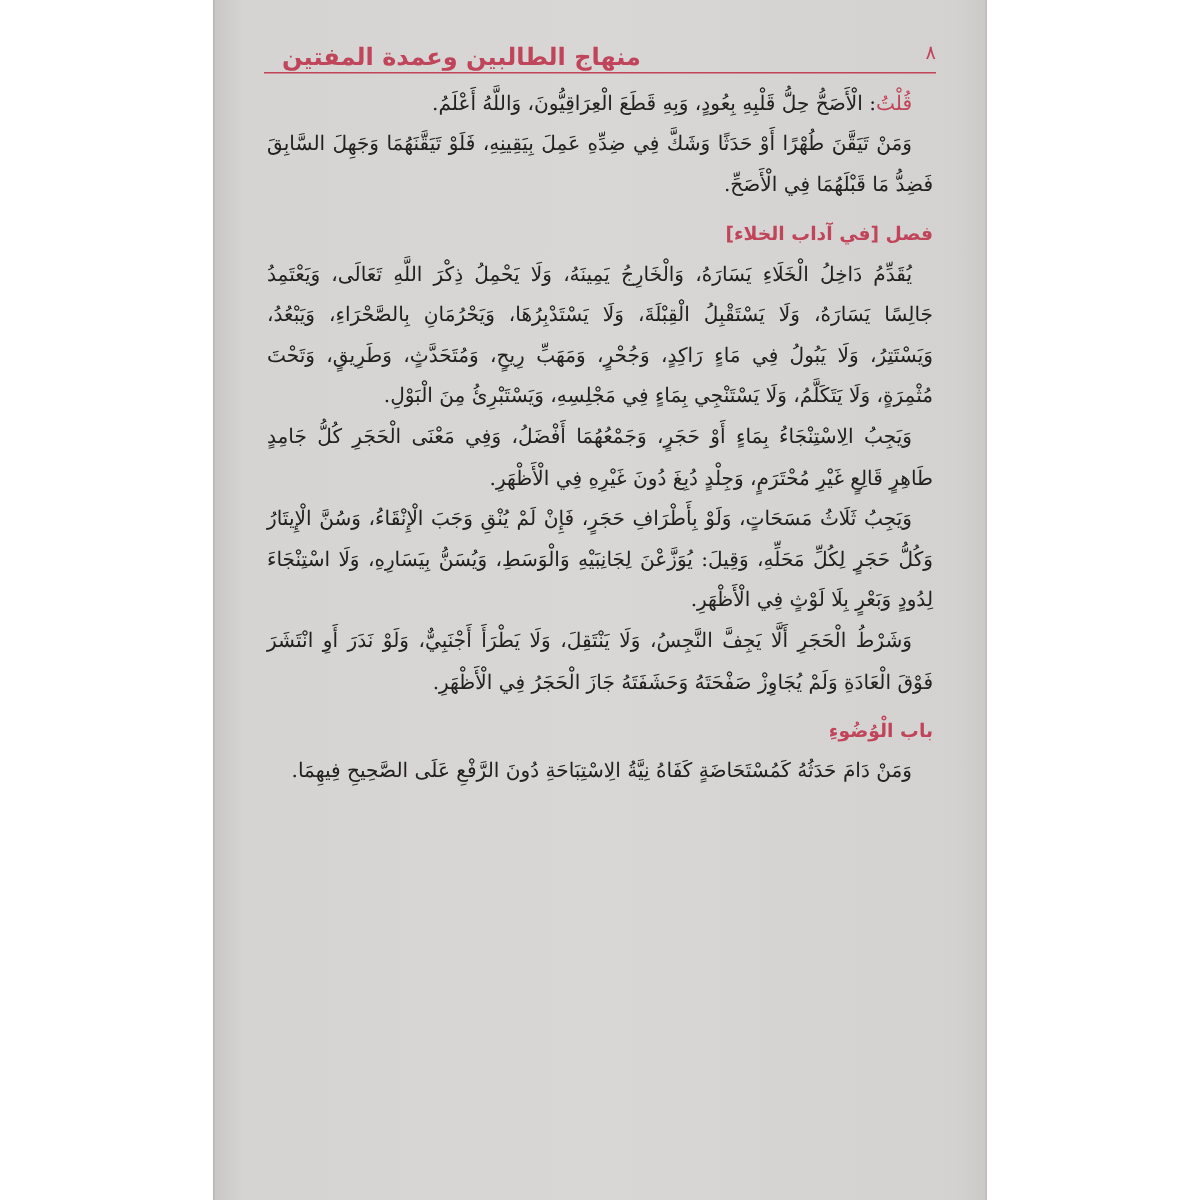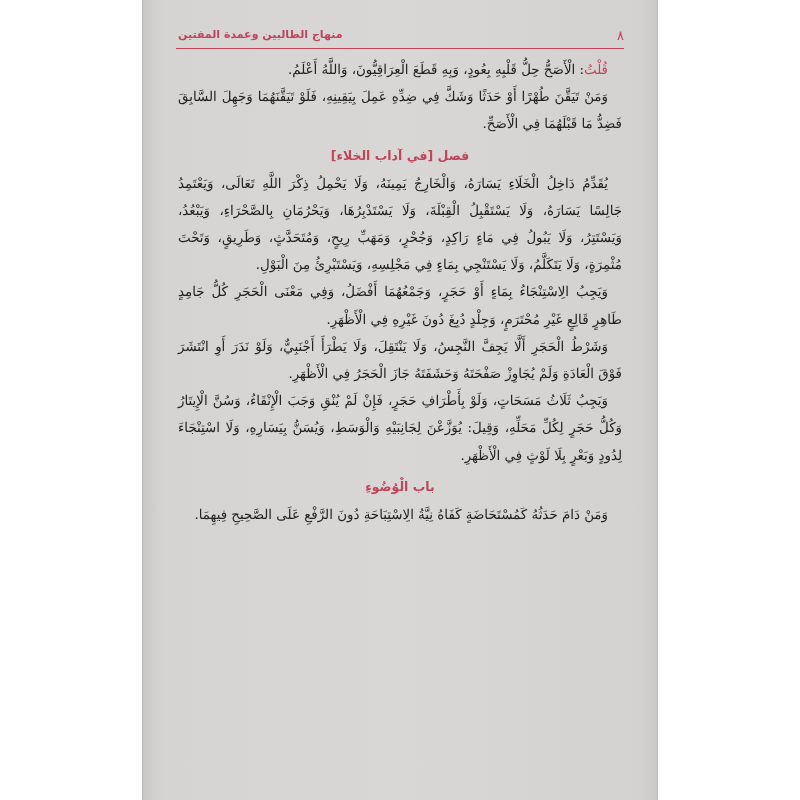--- a/index.html
+++ b/index.html
@@ -10,51 +10,51 @@
     box-shadow: inset 1px 0 0 #b9b7b6, inset -1px 0 0 #bdbbba;
   }
   .header {
     position:absolute; left:34px; right:34px; top:24px; height:24px;
     border-bottom:1.5px solid #c0445a;
     direction:rtl;
     font-family:"DejaVu Sans", sans-serif;
     color:#c0445a;
   }
   .header .pageno { position:absolute; right:0; top:4px; font-size:13px; }
-  .header .title { position:absolute; left:2px; top:4px; font-size:11px; font-weight:bold; }
+  .header .title { position:absolute; left:12px; top:4px; font-size:16px; font-weight:bold; }
   .body {
     position:absolute; left:36px; right:36px; top:56px;
     direction:rtl; text-align:justify;
     font-family:"DejaVu Serif", serif;
     color:#222020; font-size:13.4px; line-height:27.2px;
   }
   .para { margin:0; text-indent:14px; }
   .para.noindent { text-indent:0; }
   .para.last { text-align-last:right; }
   .heading {
-    text-align:center; font-family:"DejaVu Sans", sans-serif;
+    text-align:right; font-family:"DejaVu Sans", sans-serif;
     color:#c0445a; font-size:12.5px; font-weight:bold; margin:6px 0 2px 0; line-height:24px;
   }
   .label { color:#c0445a; font-weight:normal; }
 </style>
 </head>
 <body>
 
 <div class="page">
   <div class="header">
     <span class="pageno">٨</span>
     <span class="title">منهاج الطالبين وعمدة المفتين</span>
   </div>
 
   <div class="body">
     <p class="para last"><span class="label">قُلْتُ</span><span>: الْأَصَحُّ حِلُّ قَلْبِهِ بِعُودٍ، وَبِهِ قَطَعَ الْعِرَاقِيُّونَ، وَاللَّهُ أَعْلَمُ.</span></p>
     <p class="para last">وَمَنْ تَيَقَّنَ طُهْرًا أَوْ حَدَثًا وَشَكَّ فِي ضِدِّهِ عَمِلَ بِيَقِينِهِ، فَلَوْ تَيَقَّنَهُمَا وَجَهِلَ السَّابِقَ فَضِدُّ مَا قَبْلَهُمَا فِي الْأَصَحِّ.</p>
 
     <div class="heading">فصل [في آداب الخلاء]</div>
     <p class="para last">يُقَدِّمُ دَاخِلُ الْخَلَاءِ يَسَارَهُ، وَالْخَارِجُ يَمِينَهُ، وَلَا يَحْمِلُ ذِكْرَ اللَّهِ تَعَالَى، وَيَعْتَمِدُ جَالِسًا يَسَارَهُ، وَلَا يَسْتَقْبِلُ الْقِبْلَةَ، وَلَا يَسْتَدْبِرُهَا، وَيَحْرُمَانِ بِالصَّحْرَاءِ، وَيَبْعُدُ، وَيَسْتَتِرُ، وَلَا يَبُولُ فِي مَاءٍ رَاكِدٍ، وَجُحْرٍ، وَمَهَبِّ رِيحٍ، وَمُتَحَدَّثٍ، وَطَرِيقٍ، وَتَحْتَ مُثْمِرَةٍ، وَلَا يَتَكَلَّمُ، وَلَا يَسْتَنْجِي بِمَاءٍ فِي مَجْلِسِهِ، وَيَسْتَبْرِئُ مِنَ الْبَوْلِ.</p>
     <p class="para last">وَيَجِبُ الِاسْتِنْجَاءُ بِمَاءٍ أَوْ حَجَرٍ، وَجَمْعُهُمَا أَفْضَلُ، وَفِي مَعْنَى الْحَجَرِ كُلُّ جَامِدٍ طَاهِرٍ قَالِعٍ غَيْرِ مُحْتَرَمٍ، وَجِلْدٍ دُبِغَ دُونَ غَيْرِهِ فِي الْأَظْهَرِ.</p>
+    <p class="para last">وَيَجِبُ ثَلَاثُ مَسَحَاتٍ، وَلَوْ بِأَطْرَافِ حَجَرٍ، فَإِنْ لَمْ يُنْقِ وَجَبَ الْإِنْقَاءُ، وَسُنَّ الْإِيتَارُ وَكُلُّ حَجَرٍ لِكُلِّ مَحَلِّهِ، وَقِيلَ: يُوَزَّعْنَ لِجَانِبَيْهِ وَالْوَسَطِ، وَيُسَنُّ بِيَسَارِهِ، وَلَا اسْتِنْجَاءَ لِدُودٍ وَبَعْرٍ بِلَا لَوْثٍ فِي الْأَظْهَرِ.</p>
     <p class="para last">وَشَرْطُ الْحَجَرِ أَلَّا يَجِفَّ النَّجِسُ، وَلَا يَنْتَقِلَ، وَلَا يَطْرَأَ أَجْنَبِيٌّ، وَلَوْ نَدَرَ أَوِ انْتَشَرَ فَوْقَ الْعَادَةِ وَلَمْ يُجَاوِزْ صَفْحَتَهُ وَحَشَفَتَهُ جَازَ الْحَجَرُ فِي الْأَظْهَرِ.</p>
-    <p class="para last">وَيَجِبُ ثَلَاثُ مَسَحَاتٍ، وَلَوْ بِأَطْرَافِ حَجَرٍ، فَإِنْ لَمْ يُنْقِ وَجَبَ الْإِنْقَاءُ، وَسُنَّ الْإِيتَارُ وَكُلُّ حَجَرٍ لِكُلِّ مَحَلِّهِ، وَقِيلَ: يُوَزَّعْنَ لِجَانِبَيْهِ وَالْوَسَطِ، وَيُسَنُّ بِيَسَارِهِ، وَلَا اسْتِنْجَاءَ لِدُودٍ وَبَعْرٍ بِلَا لَوْثٍ فِي الْأَظْهَرِ.</p>
 
     <div class="heading">باب الْوُضُوءِ</div>
     <p class="para last">وَمَنْ دَامَ حَدَثُهُ كَمُسْتَحَاضَةٍ كَفَاهُ نِيَّةُ الِاسْتِبَاحَةِ دُونَ الرَّفْعِ عَلَى الصَّحِيحِ فِيهِمَا.</p>
   </div>
 </div>
 
 </body></html>

